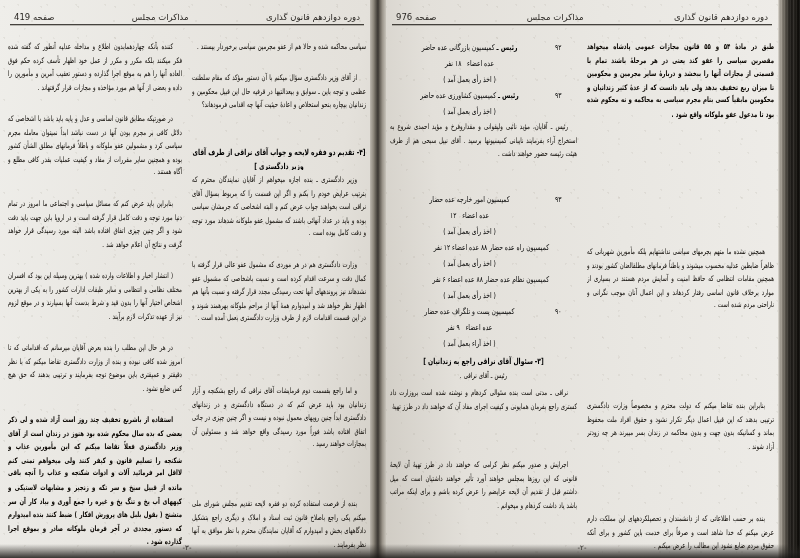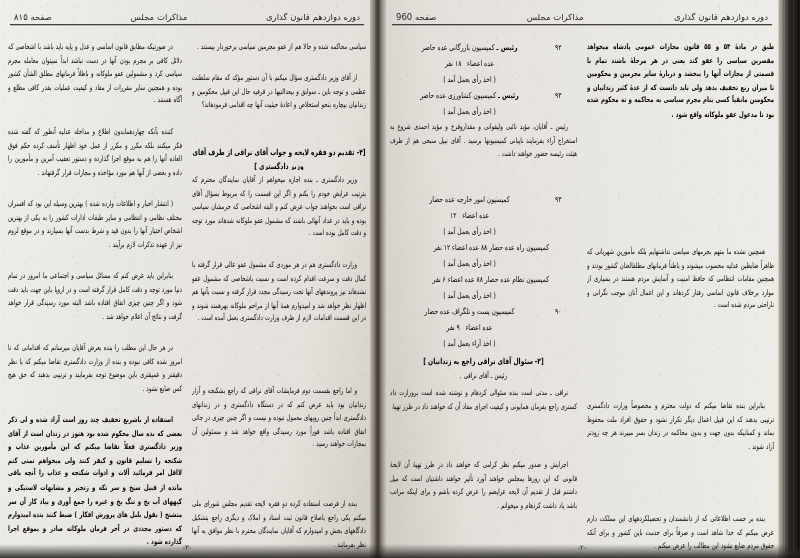--- a/index.html
+++ b/index.html
@@ -150,39 +150,39 @@
 
 <div id="spread">
 
   <div class="page" id="page-left">
     <div class="grain"></div>
 
     <div class="hdr">
       <div class="hdr-row">
         <span>دوره دوازدهم قانون گذاری</span>
         <span>مذاکرات مجلس</span>
-        <span class="pg">صفحه ۸۱۵</span>
+        <span class="pg">صفحه 419</span>
       </div>
       <div class="hdr-rule"></div>
     </div>
 
     <div class="cols">
 
       <div class="col">
+        <div class="pwrap l5">
+            <p class="para">کننده بآنکه چهاردهمابدون اطلاع و مداخله عدلیه آنطور که گفته شده فکر میکنند بلکه مکرر و مکرر از عمل خود اظهار تأسف کرده حکم فوق العاده آنها را هم به موقع اجرا گذارده و دستور تعقیب آمرین و مأمورین را داده و بعضی از آنها هم مورد مؤاخذه و مجازات قرار گرفتهاند .</p>
+          </div>
         <div class="pwrap l6">
             <p class="para">در صورتیکه مطابق قانون اساسی و عدل و پایه باید باشد با اشخاصی که دلائل کافی بر مجرم بودن آنها در دست نباشد ابداً نمیتوان معامله مجرم سیاسی کرد و مشمولین عفو ملوکانه و باطلاً فرمانهای مطلق الشأن کشور بوده و همچنین سایر مقررات از مفاد و کیفیت عملیات بقدر کافی مطلع و آگاه هستند .</p>
           </div>
         <div class="pwrap l5">
-            <p class="para">کننده بآنکه چهاردهمابدون اطلاع و مداخله عدلیه آنطور که گفته شده فکر میکنند بلکه مکرر و مکرر از عمل خود اظهار تأسف کرده حکم فوق العاده آنها را هم به موقع اجرا گذارده و دستور تعقیب آمرین و مأمورین را داده و بعضی از آنها هم مورد مؤاخذه و مجازات قرار گرفتهاند .</p>
+            <p class="para">بنابراین باید عرض کنم که مسائل سیاسی و اجتماعی ما امروز در تمام دنیا مورد توجه و دقت کامل قرار گرفته است و در اروپا باین جهت باید دقت شود و اگر چنین چیزی اتفاق افتاده باشد البته مورد رسیدگی قرار خواهد گرفت و نتائج آن اعلام خواهد شد .</p>
           </div>
         <div class="pwrap l5">
             <p class="para">( انتشار اخبار و اطلاعات وارده شده ) بهترین وسیله این بود که افسران مختلف نظامی و انتظامی و سایر طبقات ادارات کشور را به یکی از بهترین اشخاص اختیار آنها را بدون قید و شرط بدست آنها بسپارند و در موقع لزوم نیز از عهده تذکرات لازم برآیند .</p>
-          </div>
-        <div class="pwrap l5">
-            <p class="para">بنابراین باید عرض کنم که مسائل سیاسی و اجتماعی ما امروز در تمام دنیا مورد توجه و دقت کامل قرار گرفته است و در اروپا باین جهت باید دقت شود و اگر چنین چیزی اتفاق افتاده باشد البته مورد رسیدگی قرار خواهد گرفت و نتائج آن اعلام خواهد شد .</p>
           </div>
         <div class="pwrap l5">
             <p class="para">در هر حال این مطلب را بنده بعرض آقایان میرسانم که اقداماتی که تا امروز شده کافی نبوده و بنده از وزارت دادگستری تقاضا میکنم که با نظر دقیقتر و عمیقتری باین موضوع توجه بفرمایند و ترتیبی بدهند که حق هیچ کس ضایع نشود .</p>
           </div>
         <div class="pwrap l12">
             <p class="para">استفاده از باشربع تخفیف چند روز است آزاد شده و لی ذکر بعضی که بده سال محکوم شده بود هنوز در زندان است از آقای وزیر دادگستری فعلاً تقاضا میکنم که این مأمورین عذاب و شکنجه را تسلیم قانون و کیفر کنند ولی میخواهم تمنی کنم لااقل امر فرمائید آلات و ادوات شکنجه و عذاب را آنچه باقی مانده از قبیل سیخ و سر تکه و زنجیر و مشابهات لاستیکی و کپههای آب یخ و تنگ یخ و غیره را جمع آوری و بیاد کار آن سر متشنج ( بقول بلبل های پرورش افکار ) ضبط کنند بنده امیدوارم که دستور مجددی در آخر فرمان ملوکانه صادر و بموقع اجرا گذارده شود .</p>
           </div>
 
       </div>
 
@@ -218,21 +218,21 @@
     <div class="folio">-۳-</div>
   </div>
 
   <div class="page" id="page-right">
     <div class="grain"></div>
 
     <div class="hdr">
       <div class="hdr-row">
         <span>دوره دوازدهم قانون گذاری</span>
         <span>مذاکرات مجلس</span>
-        <span class="pg">صفحه 960</span>
+        <span class="pg">صفحه 976</span>
       </div>
       <div class="hdr-rule"></div>
     </div>
 
     <div class="cols">
 
       <div class="col">
 
         <div class="roll">
           <div class="roll-wrap">

